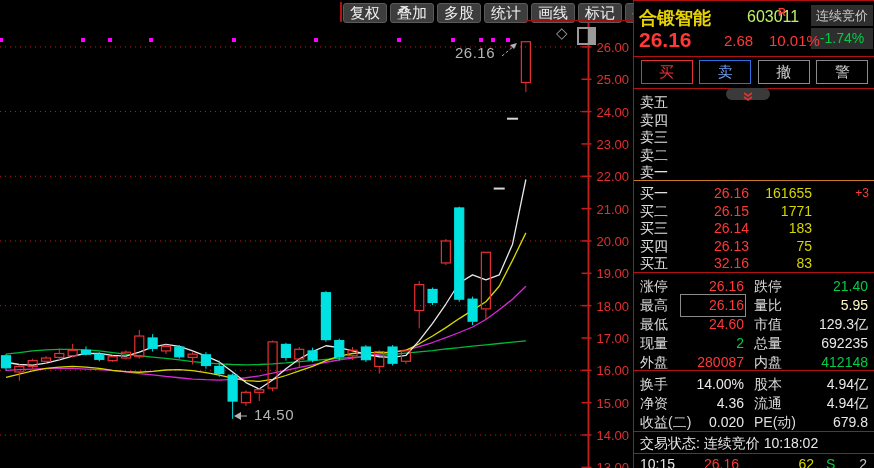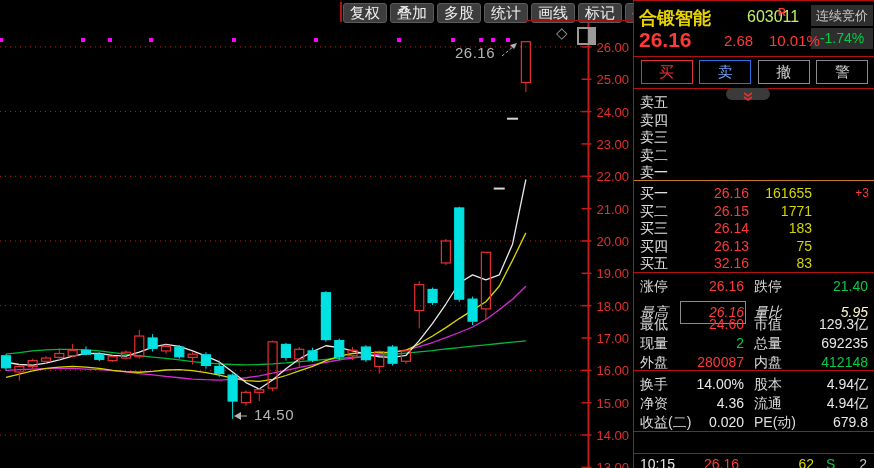--- a/index.html
+++ b/index.html
@@ -351,21 +351,21 @@
     <div id="sep-orange"></div>
     <div class="hline" style="top:271px;"></div>
 
     <div id="stats1">
         <div class="strow" style="top: 276px;">
           <span class="st-l1">涨停</span>
           <span class="st-v1 c-red">26.16</span>
           <span class="st-l2">跌停</span>
           <span class="st-v2 c-green">21.40</span>
         </div>
-        <div class="strow" style="top: 302px; font-style: italic;">
+        <div class="strow" style="top: 295px;">
           <span class="st-l1">最高</span>
           <span class="st-v1 c-red boxed">26.16</span>
           <span class="st-l2">量比</span>
           <span class="st-v2 c-magenta">5.95</span>
         </div>
         <div class="strow" style="top: 314px;">
           <span class="st-l1">最低</span>
           <span class="st-v1 c-red">24.60</span>
           <span class="st-l2">市值</span>
           <span class="st-v2 c-white">129.3亿</span>
@@ -399,20 +399,25 @@
         </div>
         <div class="strow" style="top: 412px;">
           <span class="st-l1">收益(二)</span>
           <span class="st-v1 c-white">0.020</span>
           <span class="st-l2">PE(动)</span>
           <span class="st-v2 c-white">679.8</span>
         </div>
       </div>
     <div class="hline" style="top:430px;"></div>
 
+    <div id="status-row">
+      <span>交易状态:</span>
+      <span>连续竞价</span>
+      <span>10:18:02</span>
+    </div>
     <div class="hline" style="top:452px;"></div>
 
     <div id="tick-row">
       <span class="tk-time">10:15</span>
       <span class="tk-price">26.16</span>
       <span class="tk-vol">62</span>
       <span class="tk-side">S</span>
       <span class="tk-cnt">2</span>
     </div>
   </div>

